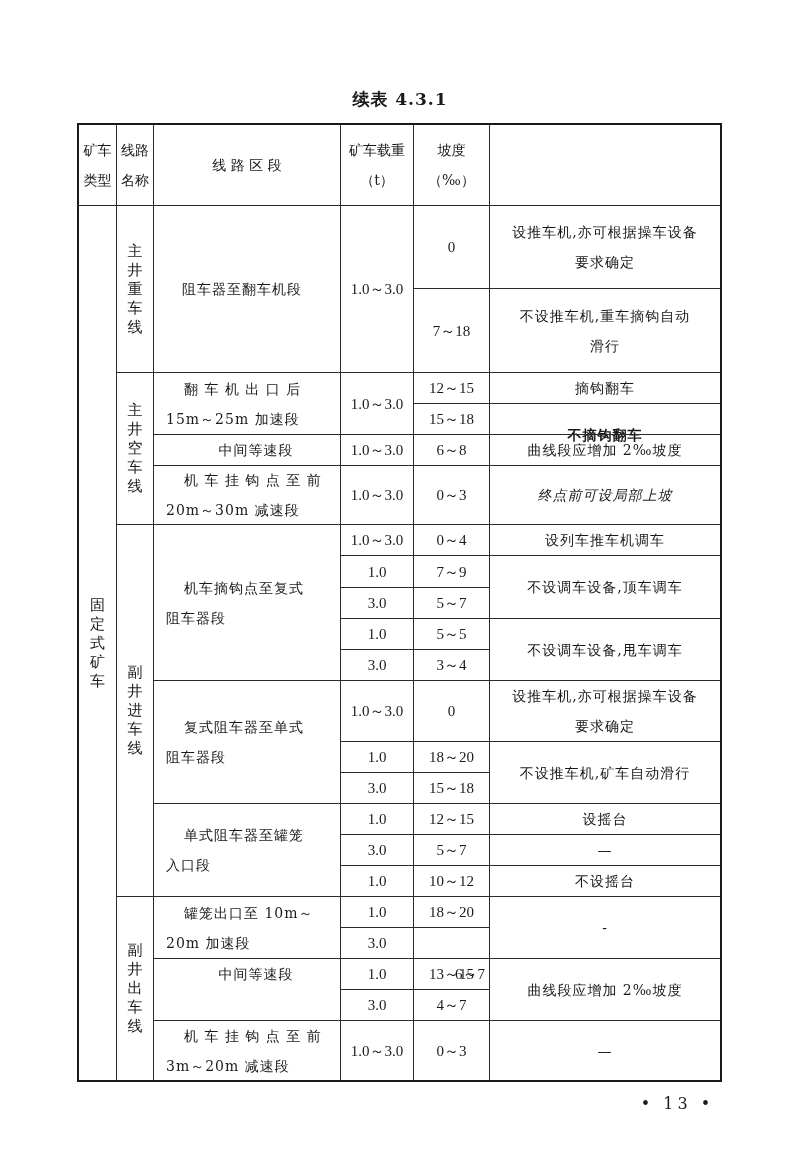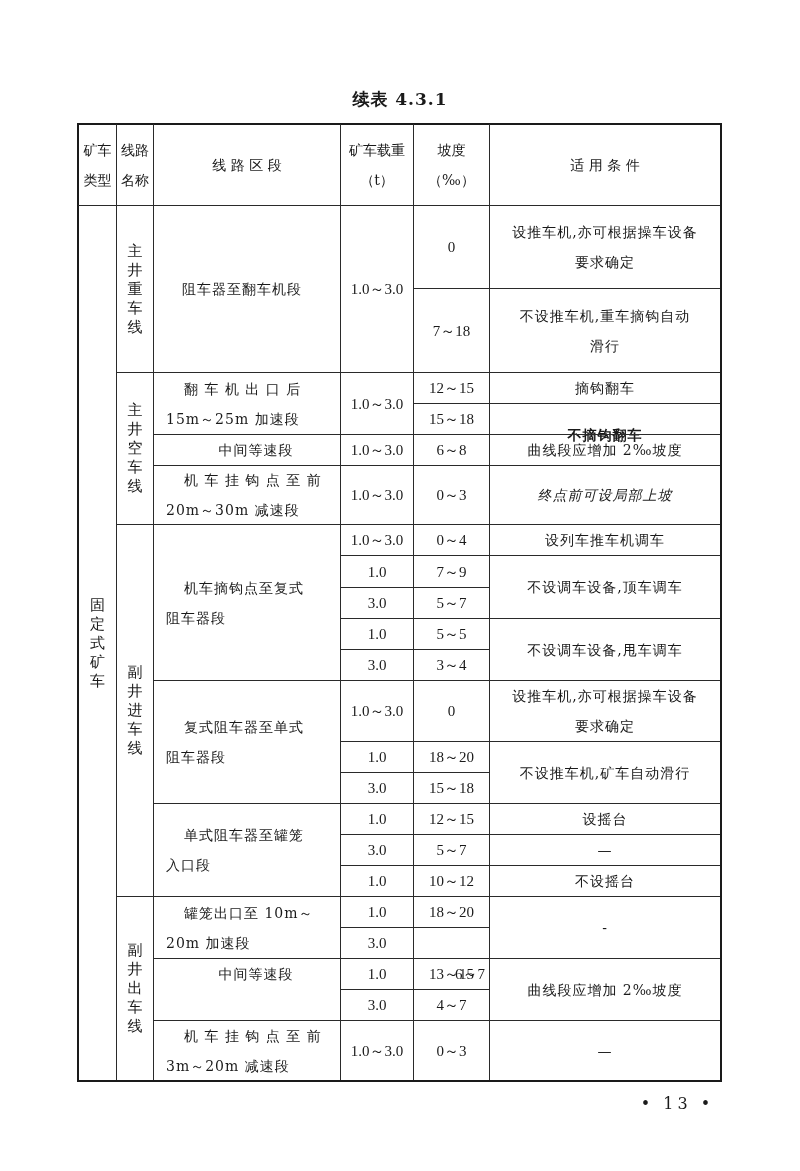--- a/index.html
+++ b/index.html
@@ -42,23 +42,20 @@
       <span>线 路 区 段</span>
     </div>
     <div class="cell hdr" style="left: 341px; top: 125px; width: 72px; height: 80px; flex-direction: column;">
       <span>矿车载重</span>
       <span>（t）</span>
     </div>
     <div class="cell hdr" style="left: 414px; top: 125px; width: 75px; height: 80px; flex-direction: column;">
       <span>坡度</span>
       <span>（‰）</span>
     </div>
-    <div class="cell hdr" style="left: 490px; top: 125px; width: 230px; height: 80px;">
-      <span>适 用 条 件</span>
-    </div>
     <div class="cell vert" style="left: 79px; top: 206px; width: 37px; height: 874px;">
       <span>固</span>
       <span>定</span>
       <span>式</span>
       <span>矿</span>
       <span>车</span>
     </div>
     <div class="cell vert" style="left: 117px; top: 206px; width: 36px; height: 166px;">
       <span>主</span>
       <span>井</span>

